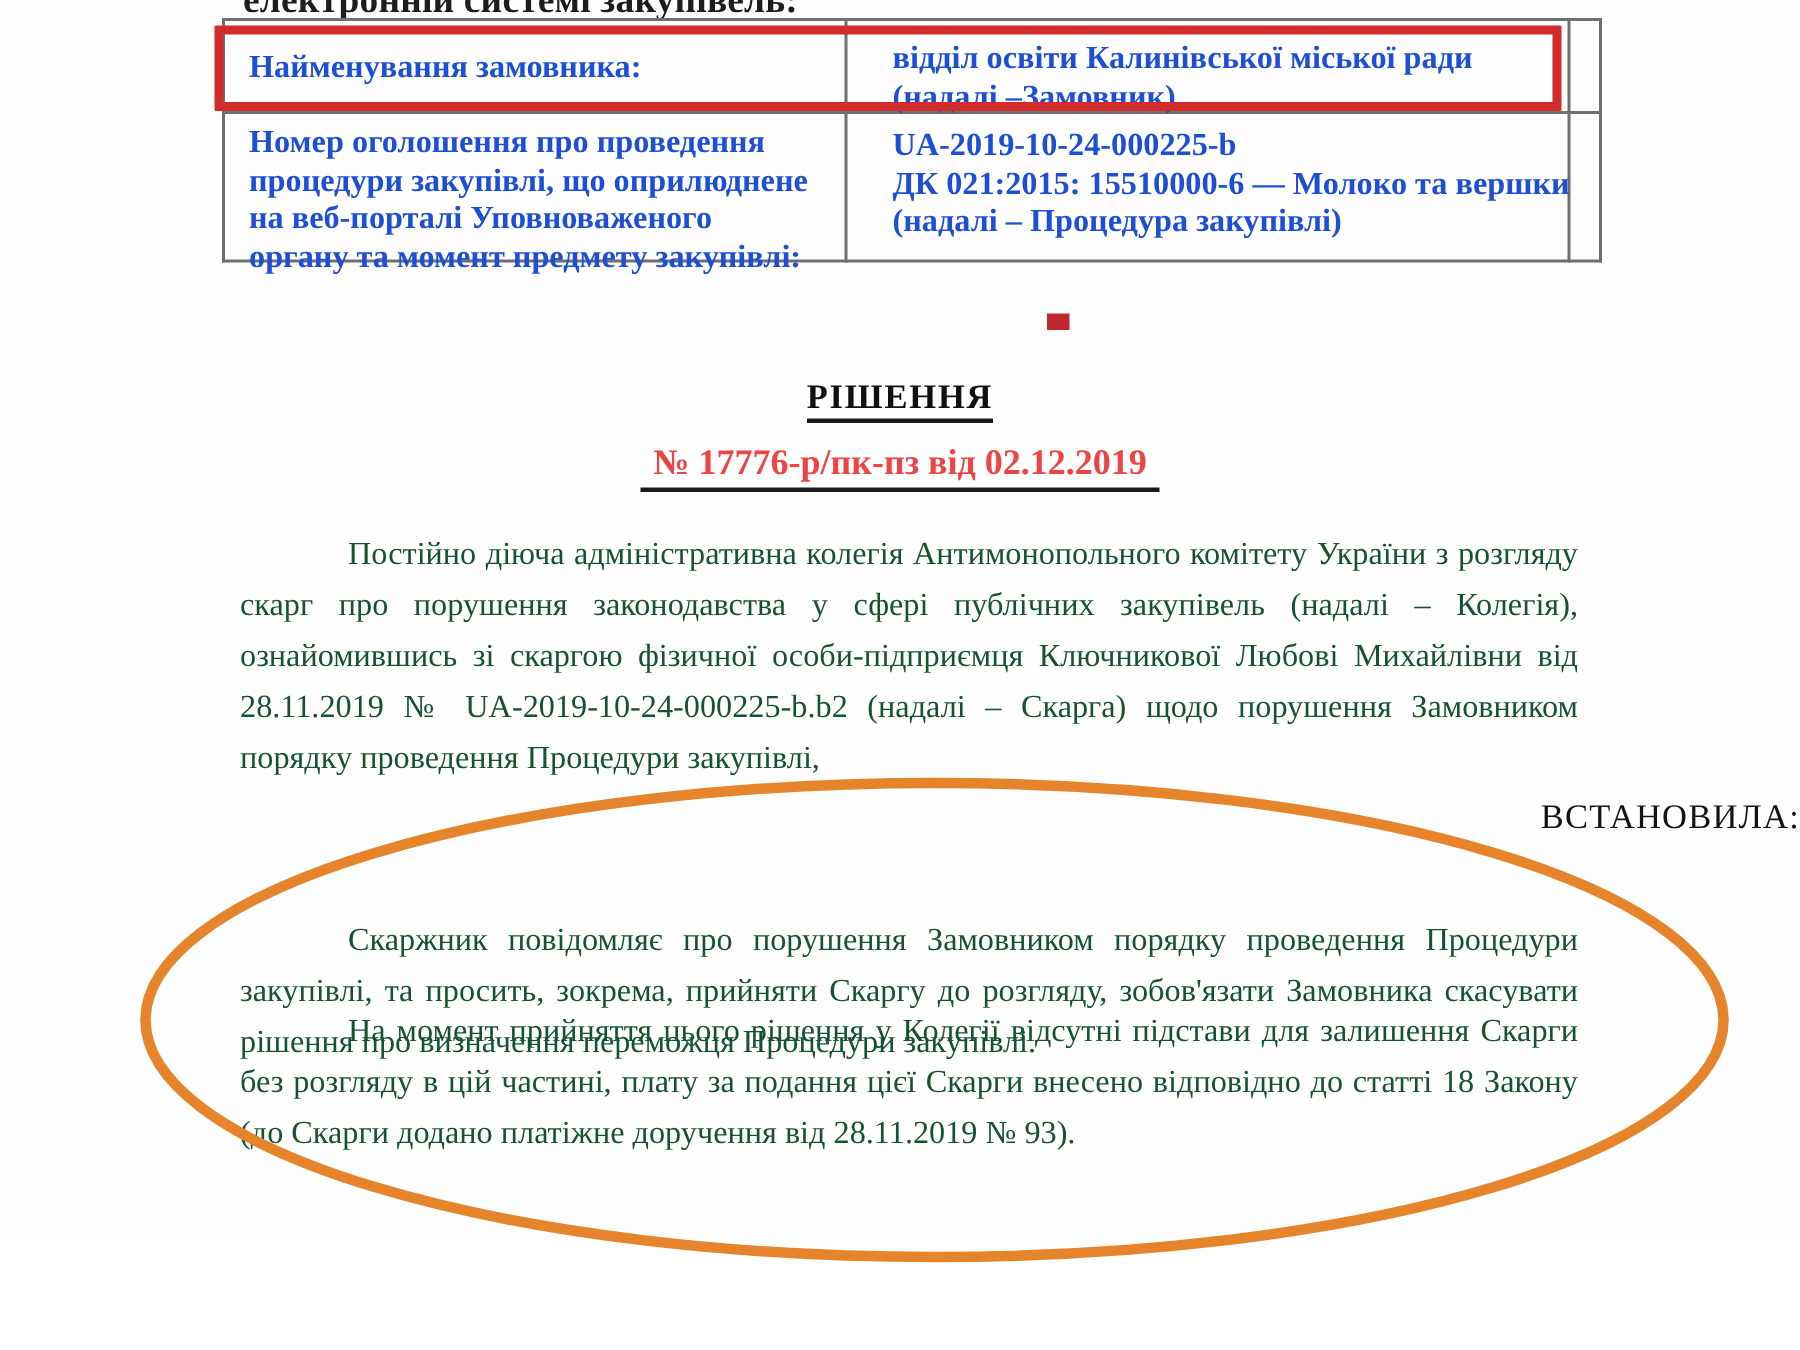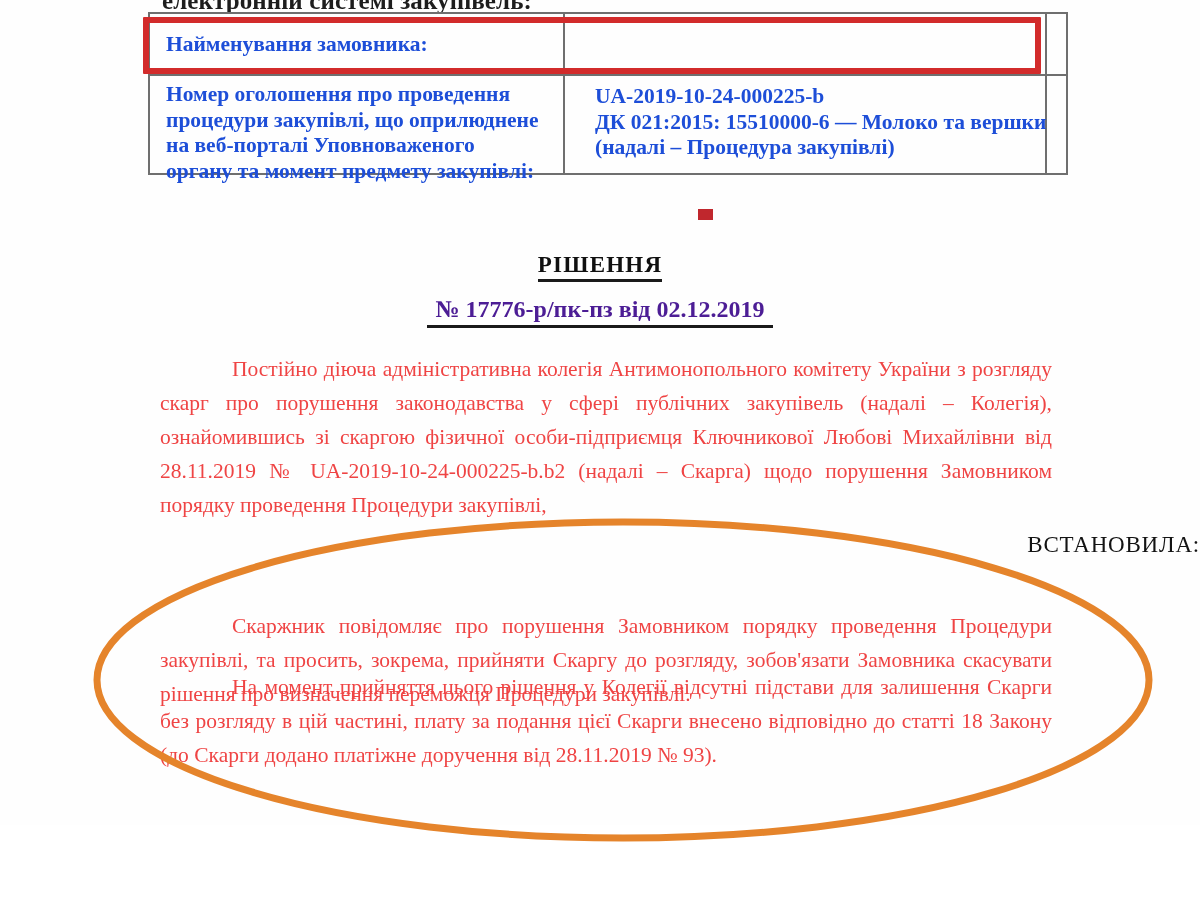--- a/index.html
+++ b/index.html
@@ -112,38 +112,38 @@
   }
 
   .heading-number {
     position: absolute;
     left: 0;
     top: 296px;
     width: 1200px;
     text-align: center;
     font-size: 24px;
     font-weight: 700;
-    color: #4c1d95;
+    color: #ef4444;
   }
   .heading-number span {
     border-bottom: 3px solid #1a1a1a;
     padding: 0 8px 3px 8px;
   }
 
   
   .para {
     position: absolute;
     left: 160px;
     width: 892px;
     font-size: 21.5px;
     line-height: 34px;
     text-align: justify;
     text-align-last: left;
     text-indent: 72px;
-    color: #ef4444;
+    color: #14532d;
     font-weight: 400;
   }
   .para.intro { top: 352px; }
 
   .heading-vstanovyla {
     position: absolute;
     left: 0;
     top: 532px;
     width: 1200px;
     text-align: right;
@@ -183,20 +183,24 @@
     <div class="tbl-line hline" style="left:0px;  top:62px;  width:920px;"></div>
     <div class="tbl-line hline" style="left:0px;  top:161px; width:920px;"></div>
 
     <div class="tbl-line vline" style="left:0px;   top:0px; height:163px;"></div>
     <div class="tbl-line vline" style="left:415px; top:0px; height:163px;"></div>
     <div class="tbl-line vline" style="left:897px; top:0px; height:163px;"></div>
     <div class="tbl-line vline" style="left:918px; top:0px; height:163px;"></div>
 
     <div class="cell cell-label-1">
       <div>Найменування замовника:</div>
+    </div>
+    <div class="cell cell-value-1">
+      <div>відділ освіти Калинівської міської ради</div>
+      <div>(надалі –Замовник)</div>
     </div>
 
     <div class="cell cell-label-2">
       <div>Номер оголошення про проведення</div>
       <div>процедури закупівлі, що оприлюднене</div>
       <div>на веб-порталі Уповноваженого</div>
       <div>органу та момент предмету закупівлі:</div>
     </div>
     <div class="cell cell-value-2">
       <div>UA-2019-10-24-000225-b</div>

